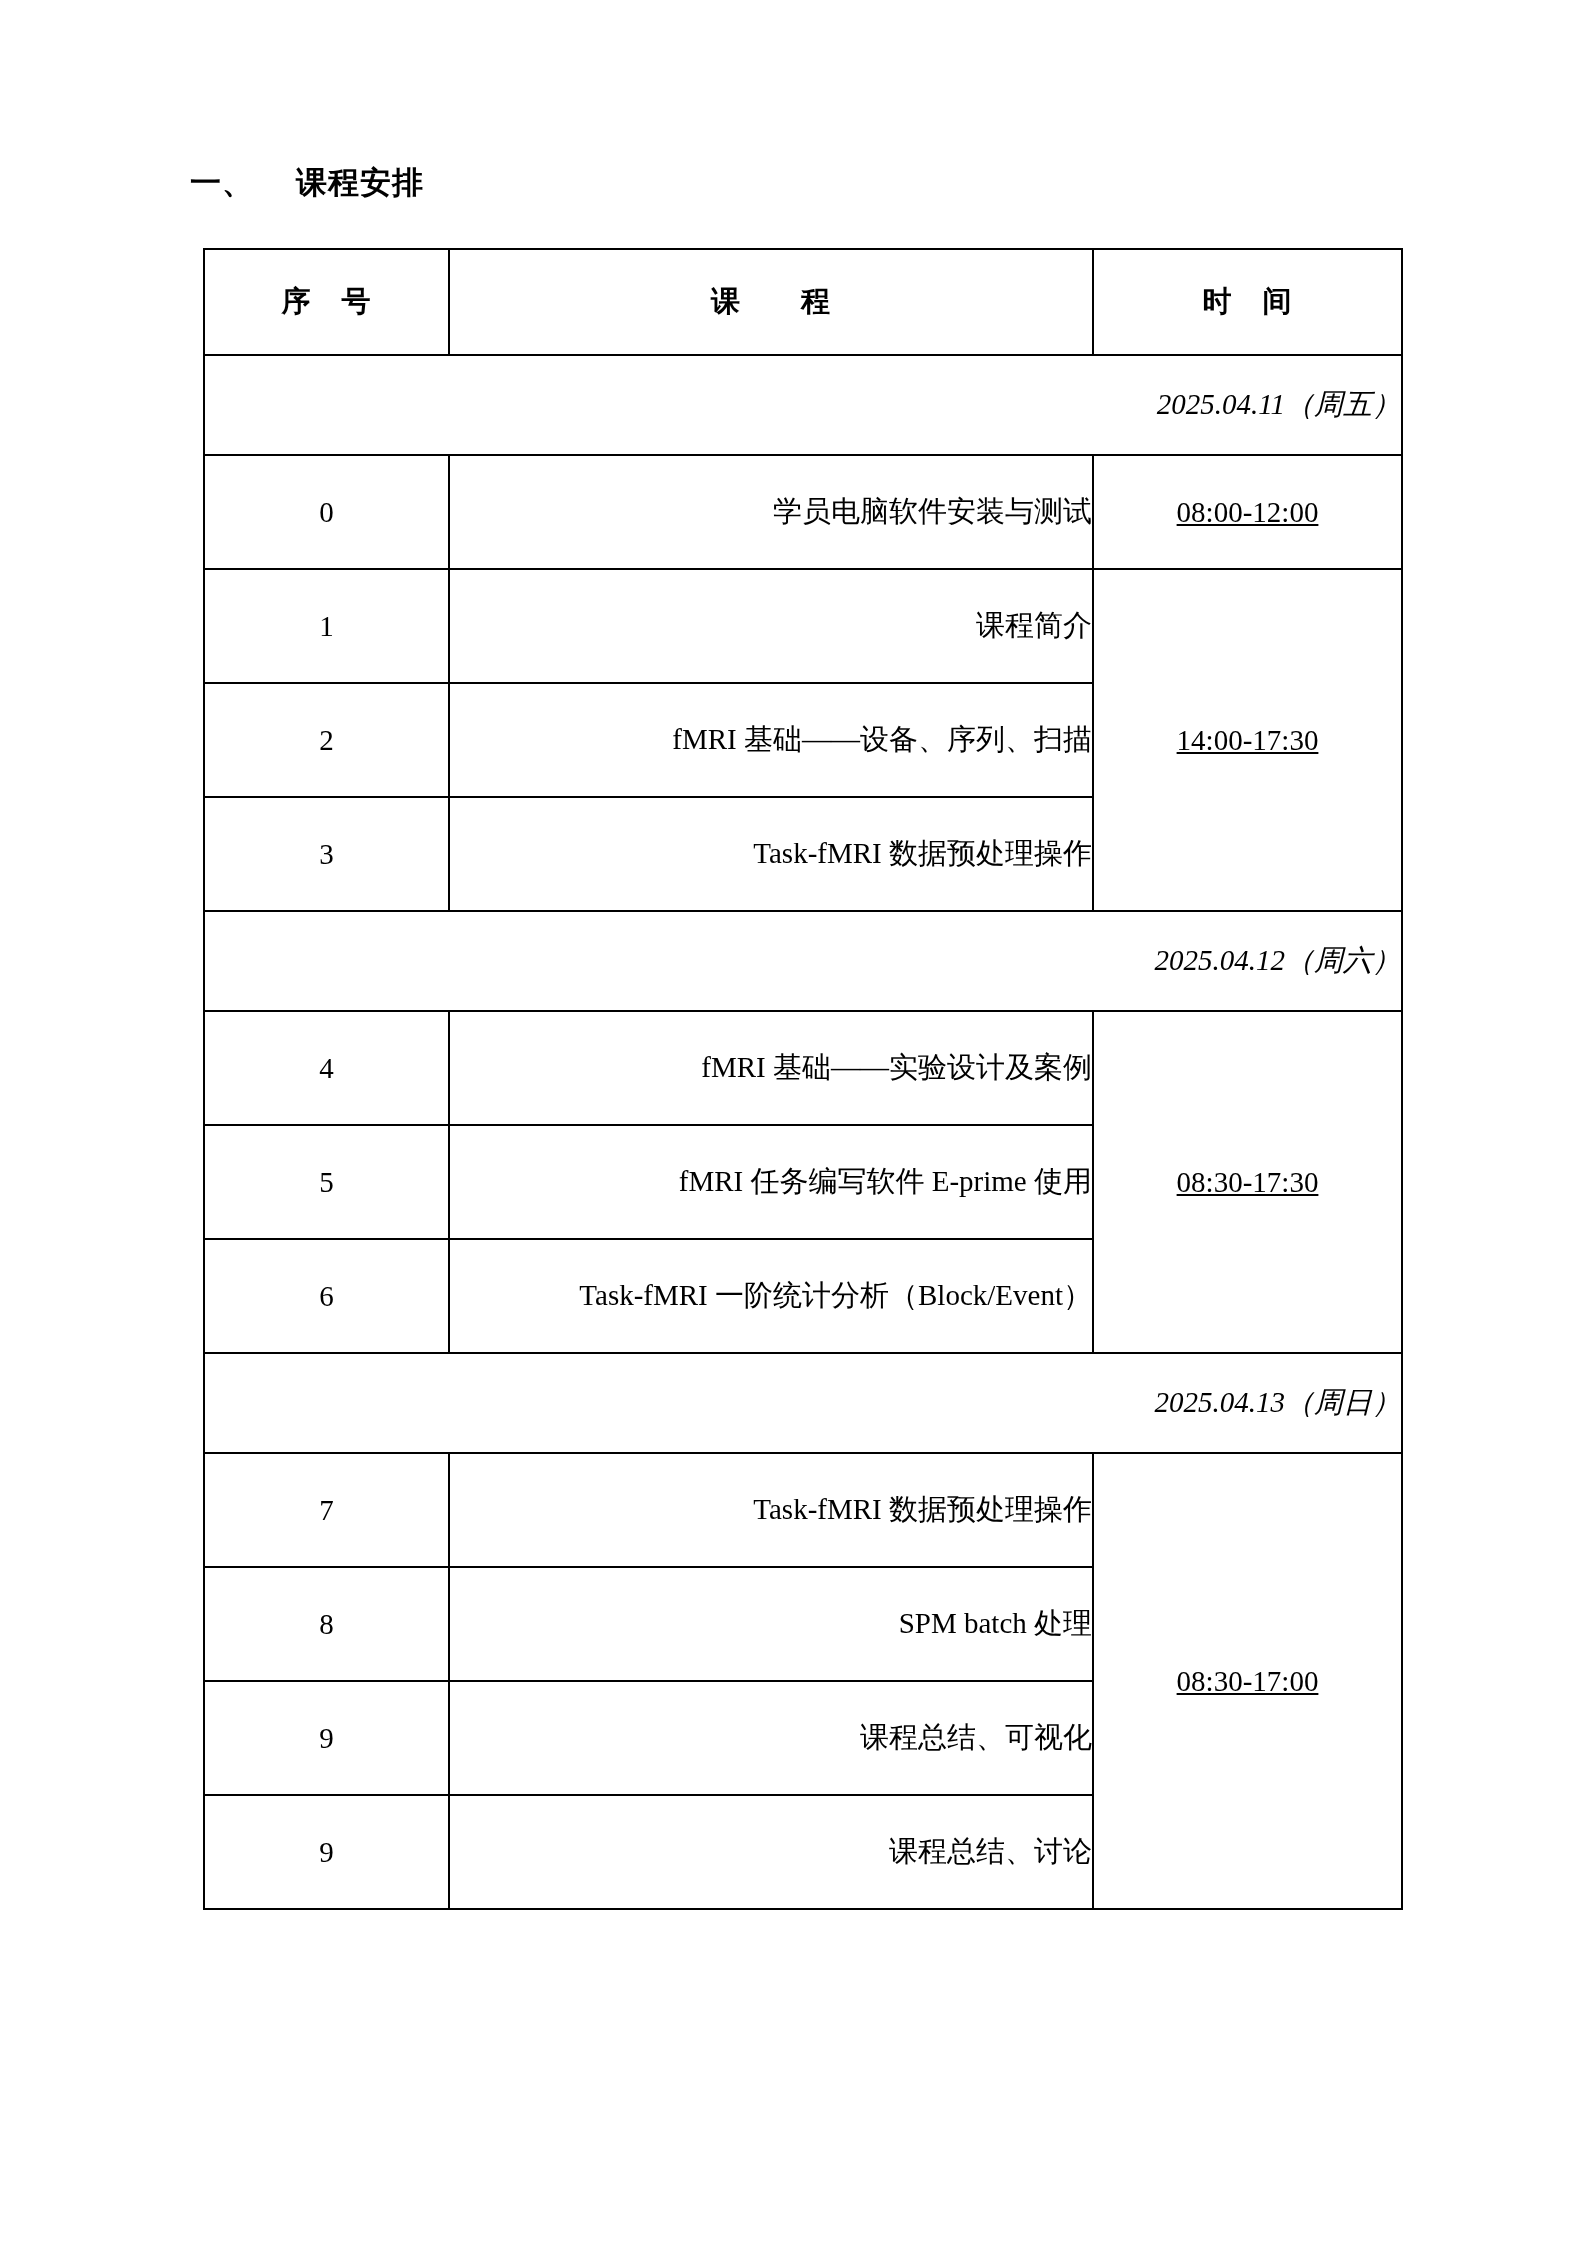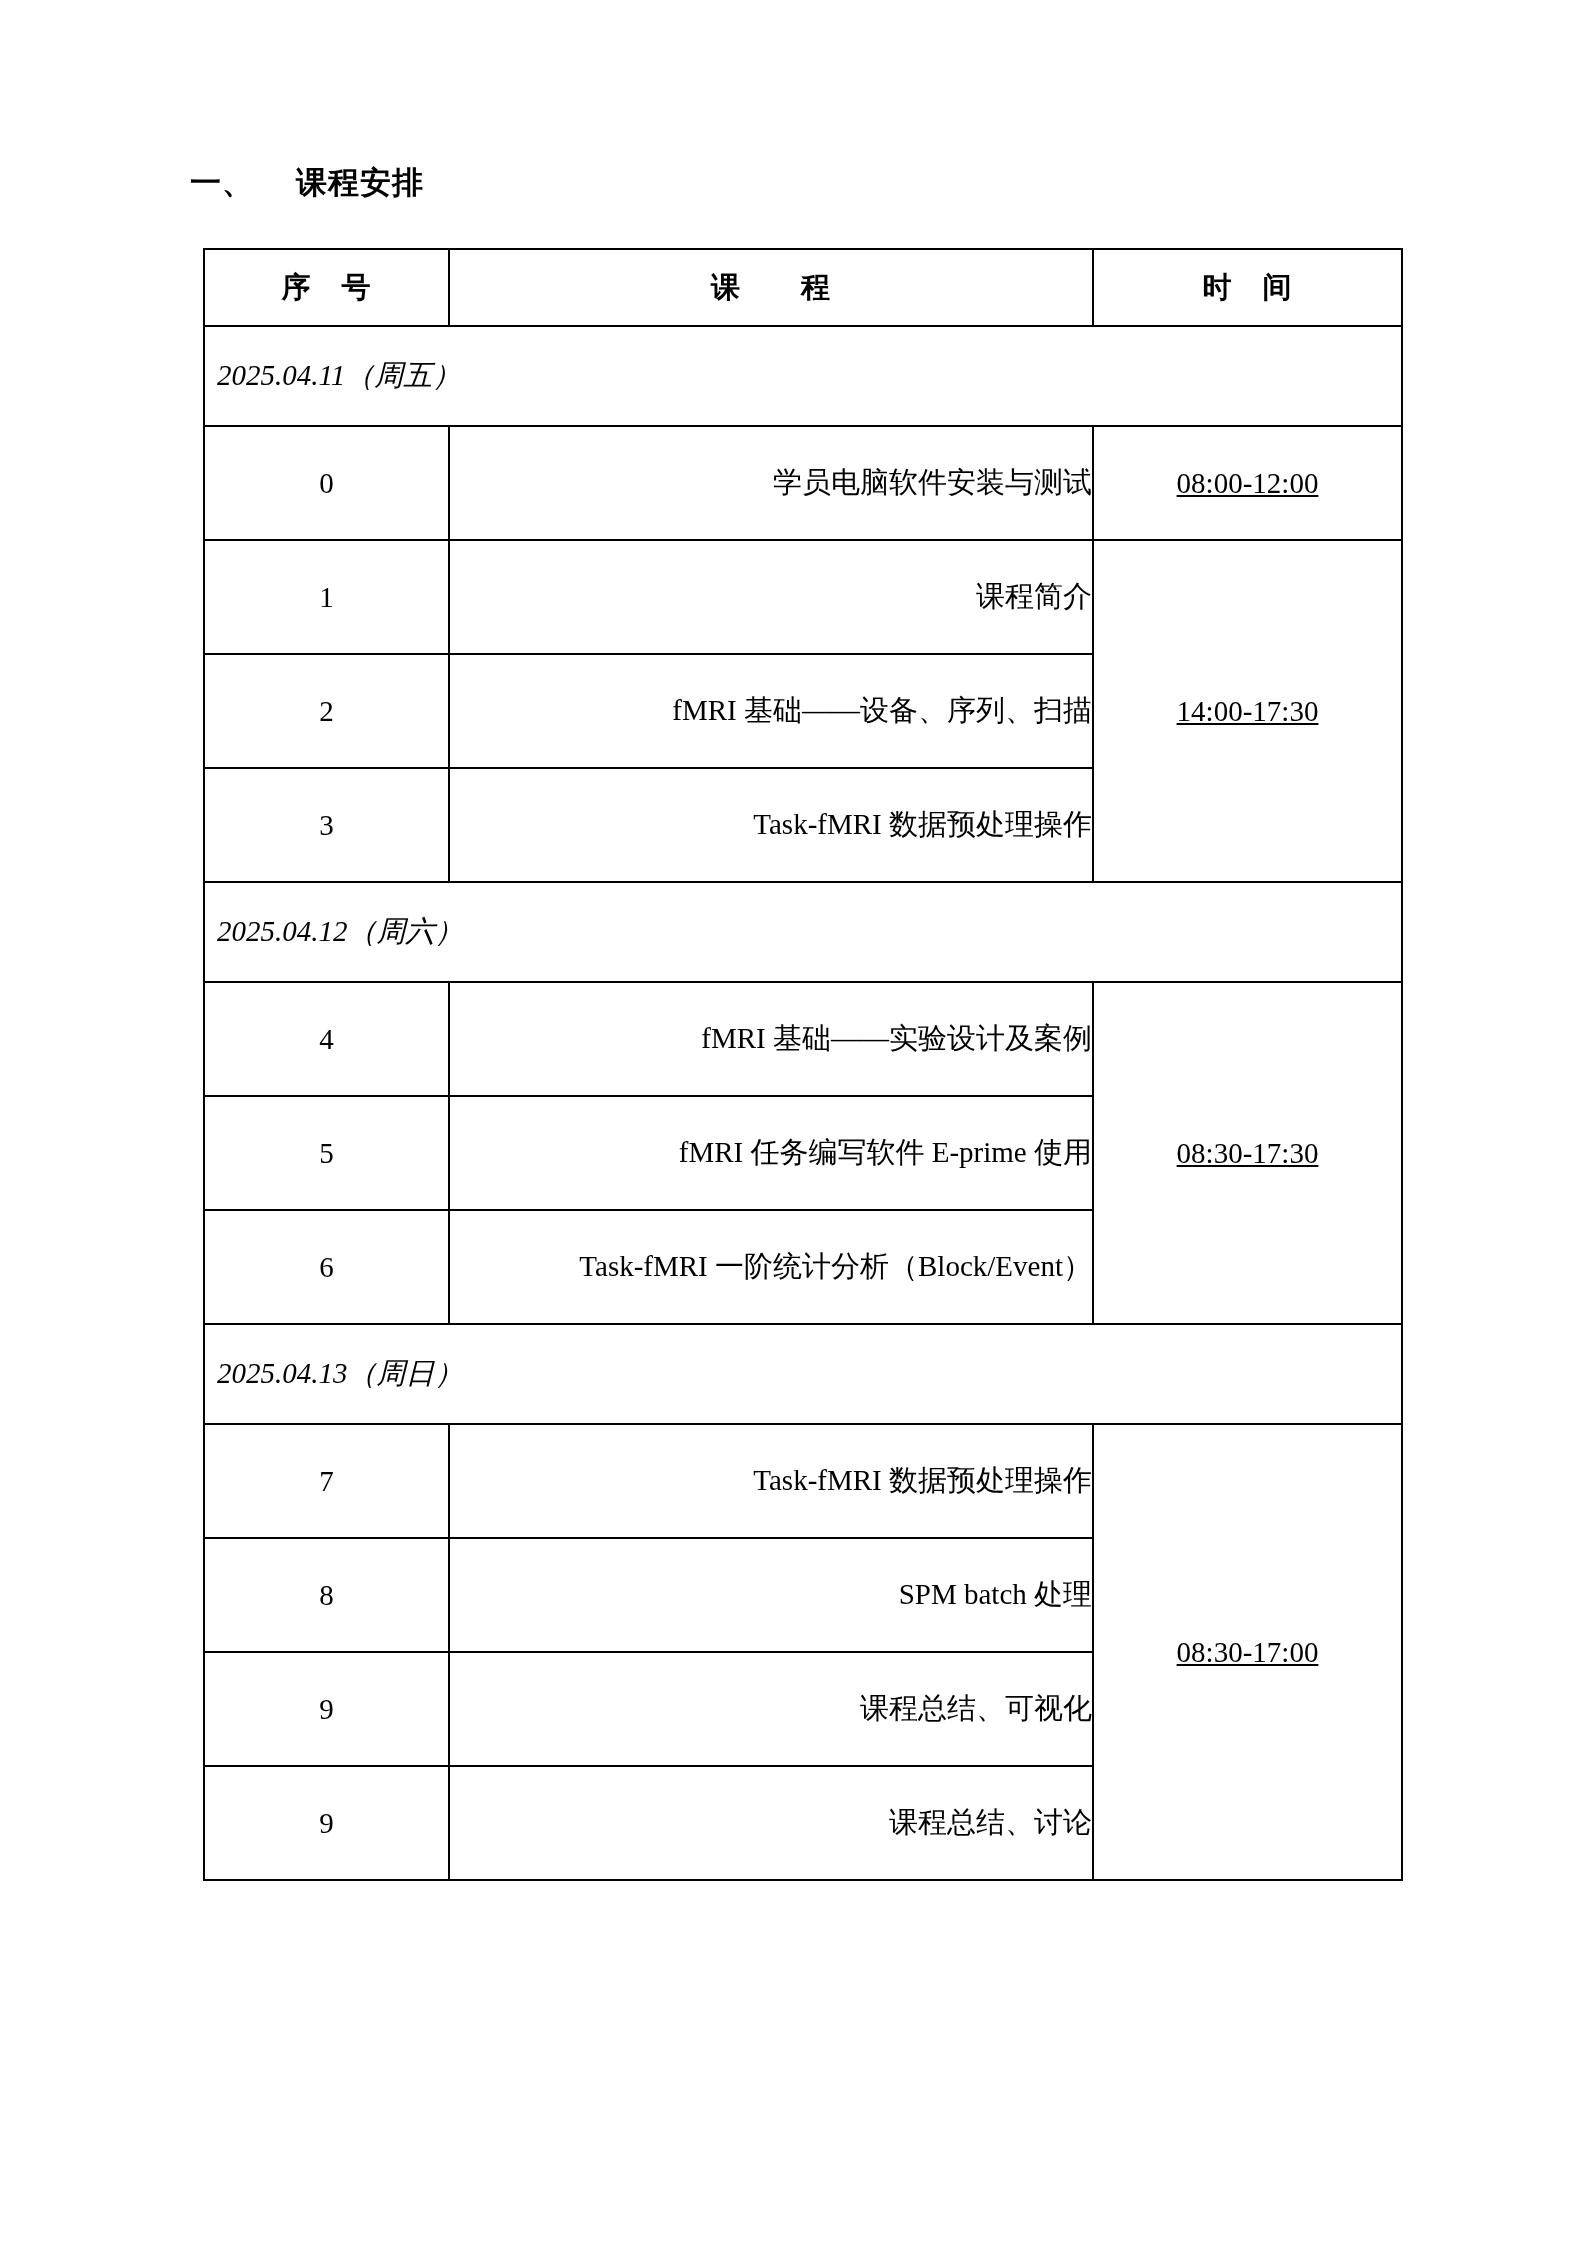--- a/index.html
+++ b/index.html
@@ -34,29 +34,29 @@
   table.schedule col.c-num   { width: 245px; }
   table.schedule col.c-course{ width: 644px; }
   table.schedule col.c-time  { width: 309px; }
   table.schedule th, table.schedule td {
     border: 2px solid #000000;
     font-size: 29px;
     vertical-align: middle;
     padding: 0;
     overflow: hidden;
   }
-  tr.r-header { height: 77px; }
+  tr.r-header { height: 106px; }
   tr.r-date   { height: 100px; }
   tr.r-course { height: 114px; }
   th { font-weight: bold; text-align: center; letter-spacing: 1px; }
   .num-cell  { text-align: center; }
   .course-cell { text-align: right; padding-left: 16px !important; }
   .time-cell { text-align: center; text-decoration: underline; }
   .date-cell {
-    text-align: left;
+    text-align: right;
     padding-left: 12px !important;
     font-style: italic;
     font-size: 30px;
   }
   .page-footer {
     position: absolute;
     top: 2050px;
     left: 0;
     width: 100%;
     text-align: center;

